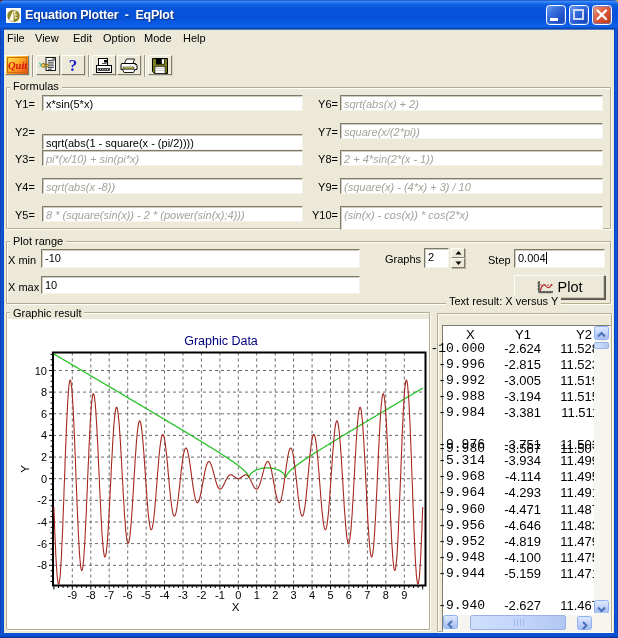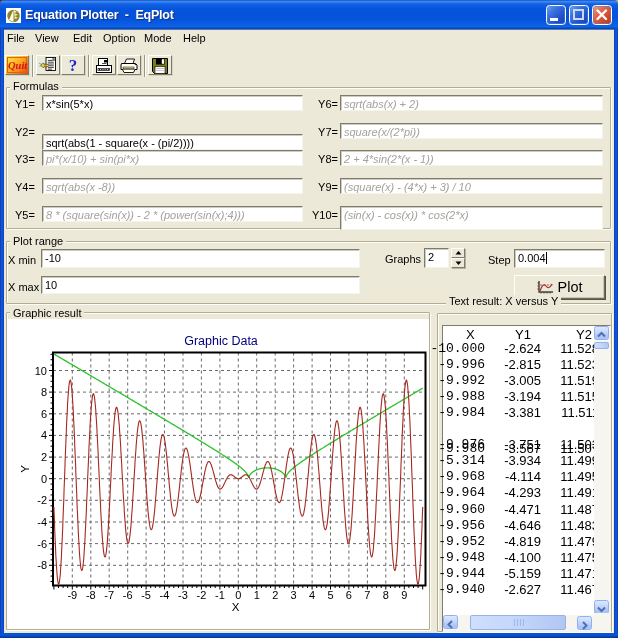--- a/index.html
+++ b/index.html
@@ -459,21 +459,21 @@
 <div class="trow" style="top:549.8px">
     <span class="c1">-9.948</span>
     <span class="c2">-4.100</span>
     <span class="c3">11.475</span>
   </div>
 <div class="trow" style="top:565.9px">
     <span class="c1">-9.944</span>
     <span class="c2">-5.159</span>
     <span class="c3">11.471</span>
   </div>
-<div class="trow" style="top:582.0px">
+<div class="trow" style="top:598px">
     <span class="c1">-9.940</span>
     <span class="c2">-2.627</span>
     <span class="c3">11.467</span>
   </div>
 
 <div class="abs" style="left:594px;top:326px;width:16px;height:287px;background:#f6f5f0"></div>
 <div class="sbtn" style="left:594px;top:326px"><svg width="13" height="12">
       <path d="M3 7.5 L6.5 4 L10 7.5" stroke="#4d6fb8" stroke-width="2" fill="none"></path>
     </svg></div>
 <div class="sthumb" style="left:594px;top:341.5px;width:15px;height:7px"></div>

